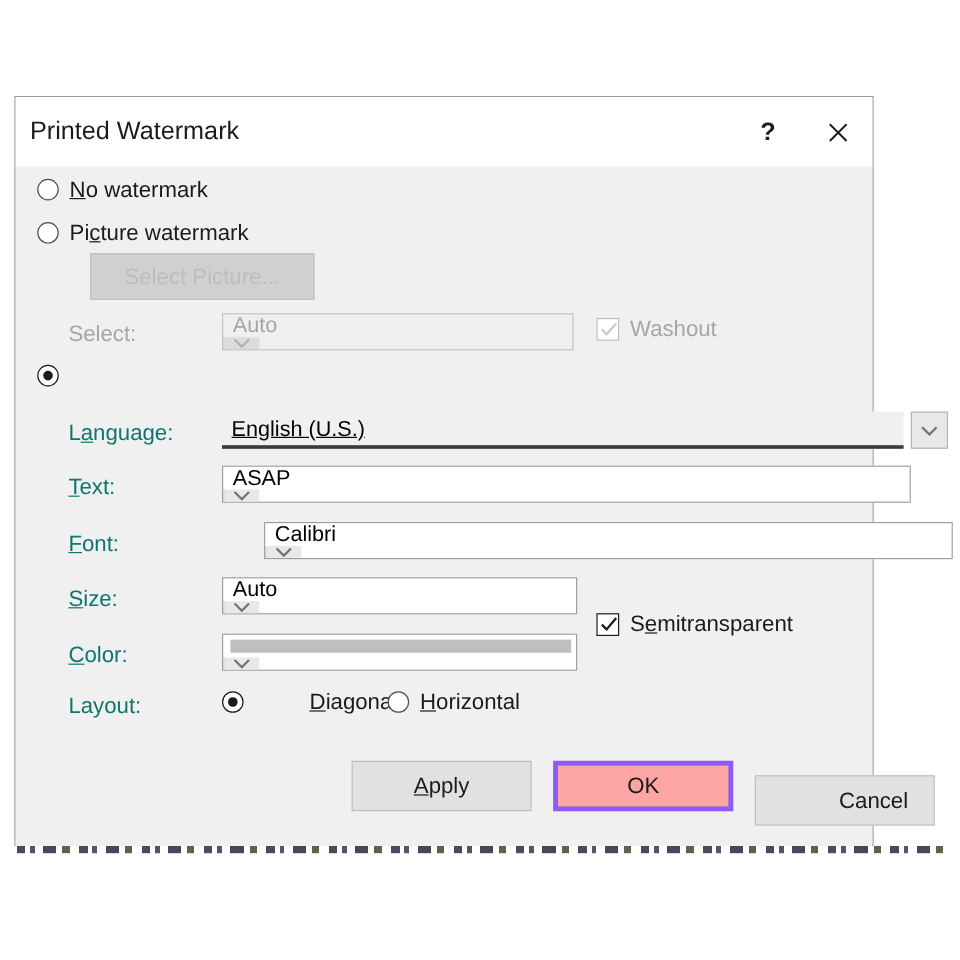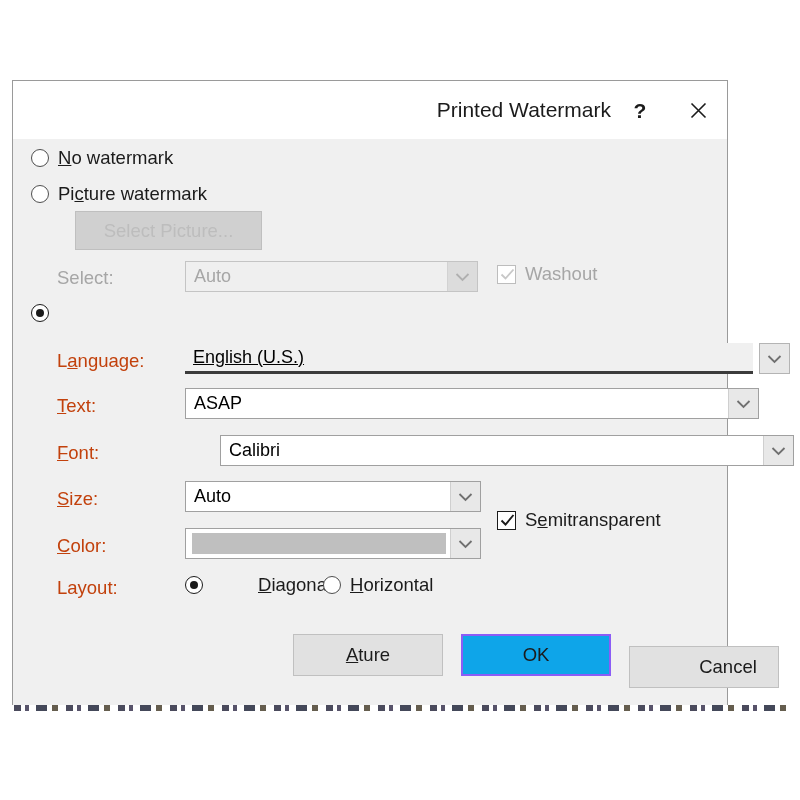--- a/index.html
+++ b/index.html
@@ -40,21 +40,20 @@
   
   .dialog {
     position: absolute;
     left: 12px;
     top: 80px;
     width: 716px;
     height: 625px;
     background: #f0f0f0;
     border: 1px solid #9a9a9a;
     box-sizing: border-box;
-    text-align: right;
   }
   .titlebar {
     height: 58px;
     background: #ffffff;
     display: flex;
     align-items: center;
     box-sizing: border-box;
     padding-left: 12px;
   }
   .title-text {
@@ -124,34 +123,35 @@
     border: 1px dotted #4a4a4a;
     padding: 1px 3px 2px 3px;
     margin-left: 6px;
   }
   .focusbox .lbl { margin-left: 0; }
 
   
   .fieldlabel {
     position: absolute;
     font-size: 18.5px;
-    color: #c2410c;
+    color: #0f766e;
     white-space: nowrap;
   }
   .fieldlabel.disabled { color: #a6a6a6; }
 
   
   .combo {
     position: absolute;
     height: 31px;
     box-sizing: border-box;
     display: flex;
     align-items: stretch;
     background: #ffffff;
     border: 1px solid #a0a0a0;
+    flex-direction: column;
   }
   .combo .combo-text {
     flex: 1;
     display: flex;
     align-items: center;
     padding-left: 8px;
     font-size: 18px;
     color: #000000;
     overflow: hidden;
     white-space: nowrap;
@@ -224,22 +224,22 @@
     background: #e1e1e1;
     border: 1px solid #c0c0c0;
     display: flex;
     align-items: center;
     justify-content: center;
     font-size: 18.5px;
     color: #1b1b1b;
     user-select: none;
   }
   .pushbtn.default {
-    border: 2px solid #8b5cf6;
-    background: #0ea5e9;
+    border: 4px solid #8b5cf6;
+    background: #fca5a5;
   }
   .pushbtn.disabled {
     background: #d0d0d0;
     border: 1px solid #bfbfbf;
     color: #bdbdbd;
   }
 </style>
 </head>
 <body>
 
@@ -355,19 +355,19 @@
     <div class="row" style="left:172px; top:435px;gap:46px;">
       <span class="radio checked"></span>
       <span class="lbl"><span></span><u>D</u><span>iagonal</span></span>
     </div>
     <div class="row" style="left:310px; top:435px;">
       <span class="radio"></span>
       <span class="lbl"><span></span><u>H</u><span>orizontal</span></span>
     </div>
 
     <div class="pushbtn" style="left:280px; top:495px; width:150px;">
-      <span><span></span><u>A</u><span>ture</span></span>
+      <span><span></span><u>A</u><span>pply</span></span>
     </div>
     <div class="pushbtn default" style="left:448px; top:495px; width:150px;">OK</div>
     <div class="pushbtn" style="left:616px; top:507px; width:150px;padding-left:48px;">Cancel</div>
 
   </div>
 </div>
 
 </body></html>

